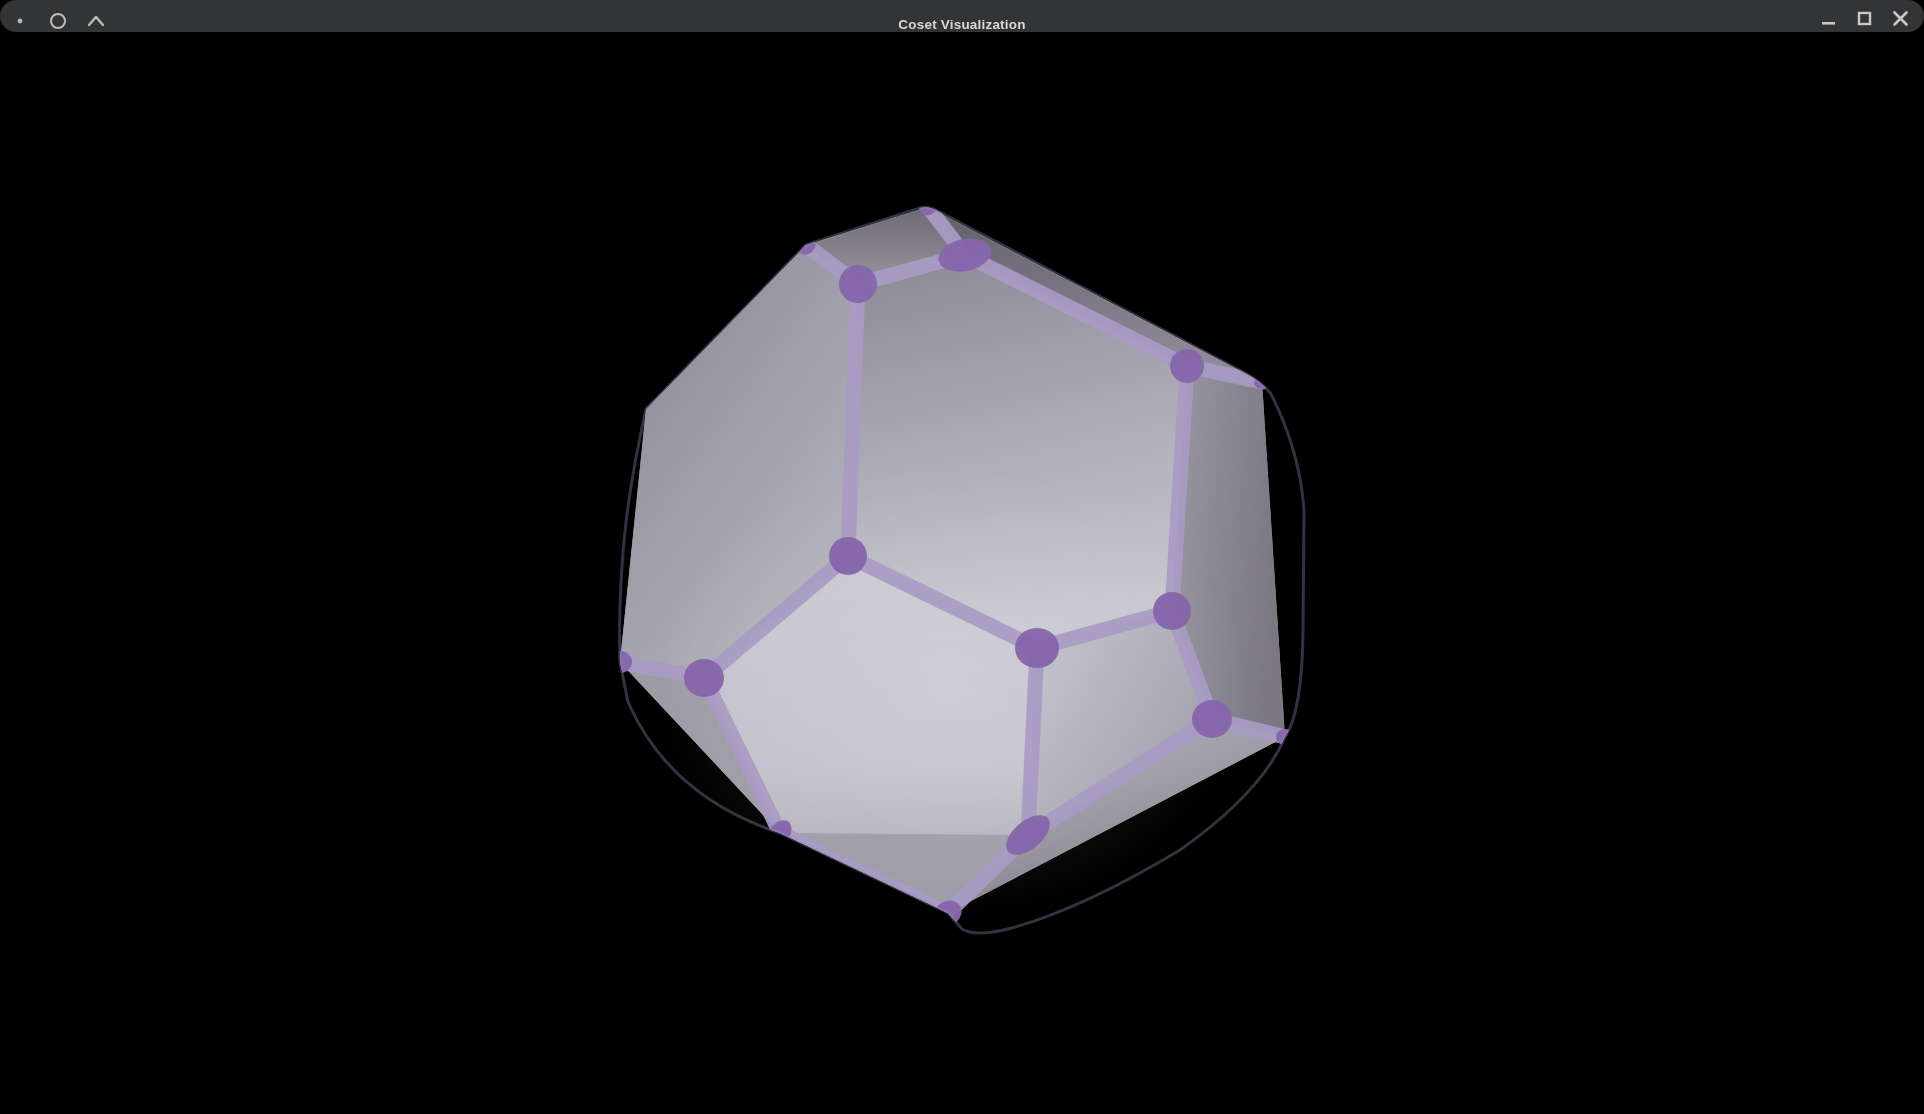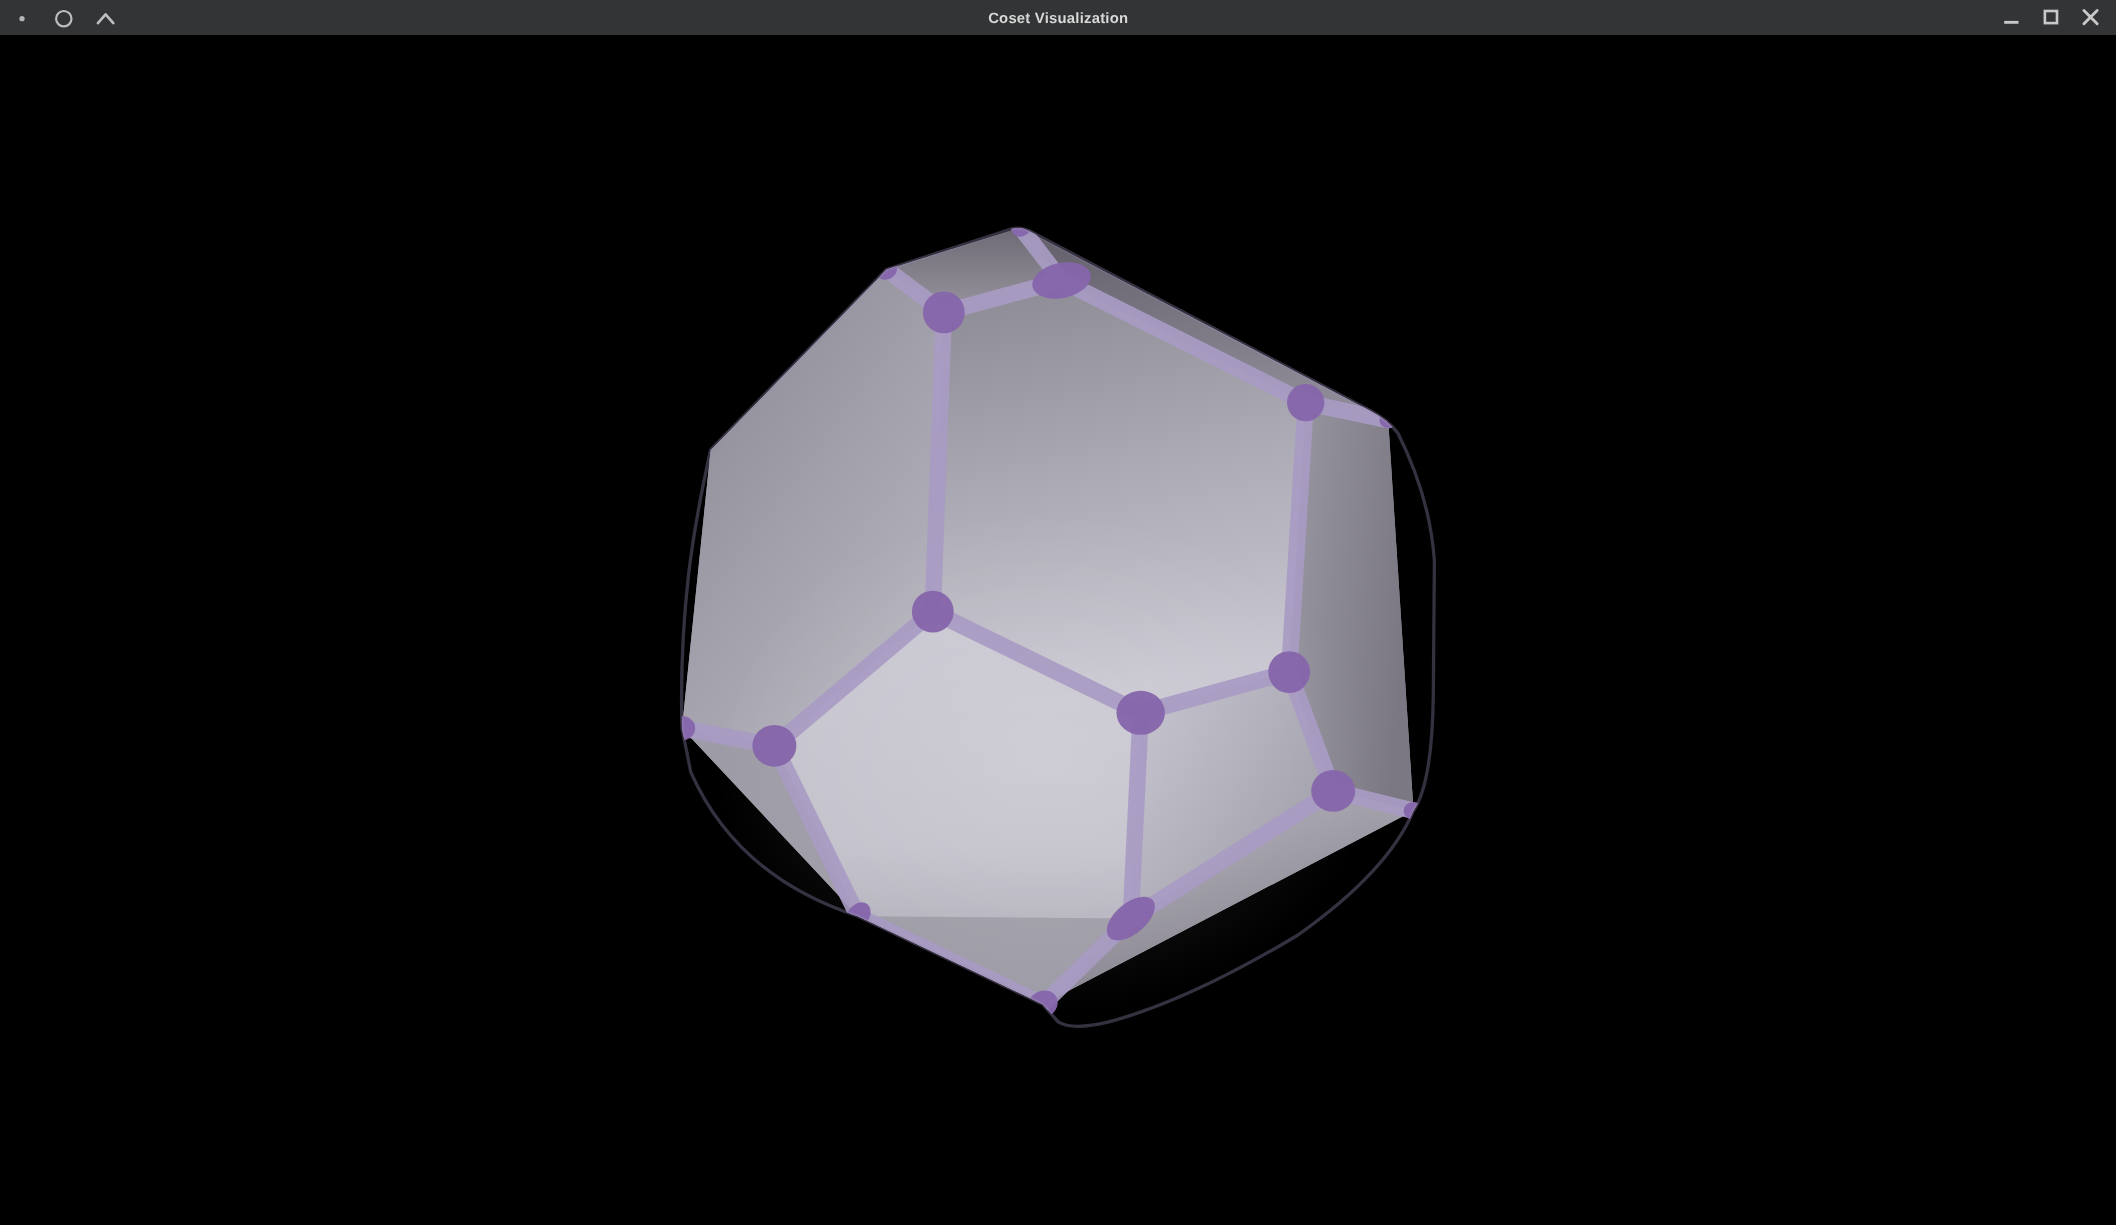--- a/index.html
+++ b/index.html
@@ -1,19 +1,19 @@
 <!DOCTYPE html>
 <html><head>
 <meta charset="utf-8">
 <style>
   html,body{margin:0;padding:0;background:#000;width:1924px;height:1114px;overflow:hidden;
     font-family:"Liberation Sans",sans-serif;}
   .window{width:1924px;height:1114px;display:flex;flex-direction:column;background:#000;}
-  .titlebar{height:32px;flex:0 0 32px;background:#323436;display:flex;align-items:center;
-    position:relative;user-select:none;}
+  .titlebar{height:32px;flex:0 0 32px;background:#323436;display:flex;align-items:flex-end;
+    position:relative;user-select:none;border-radius:16px;}
   .tb-left{display:flex;align-items:center;gap:14px;padding-left:8px;z-index:2;}
   .tb-btn{width:24px;height:24px;display:flex;align-items:center;justify-content:center;cursor:default;}
   .tb-title{position:absolute;left:0;right:0;text-align:center;color:#d8d8d8;
     font-size:13.5px;font-weight:bold;letter-spacing:.2px;}
   .tb-right{margin-left:auto;display:flex;align-items:center;gap:10px;padding-right:10px;z-index:2;}
   .tb-ctl{width:26px;height:26px;display:flex;align-items:center;justify-content:center;}
   .viewport{flex:1;background:#000;position:relative;}
   svg{display:block;}
 </style>
 </head>

